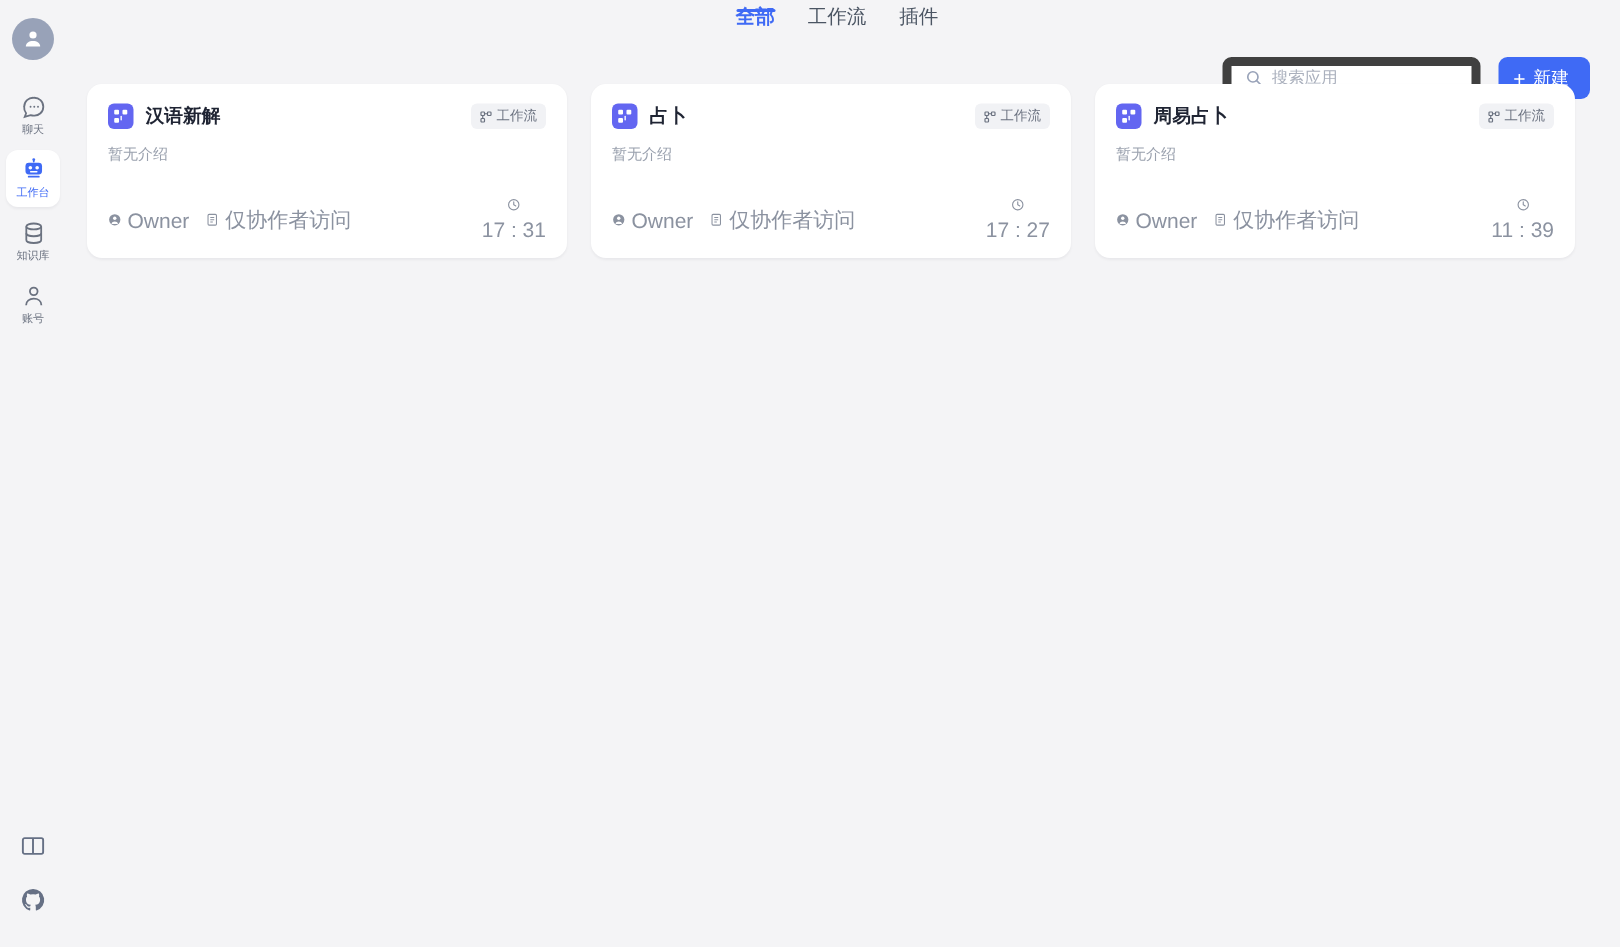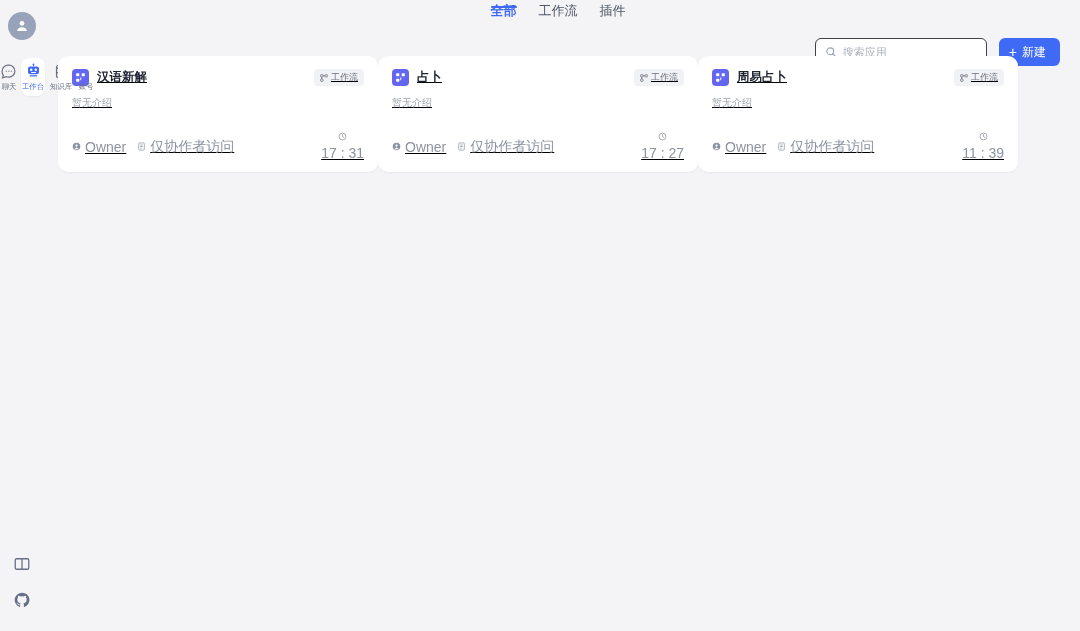--- a/index.html
+++ b/index.html
@@ -20,21 +20,21 @@
     flex: 0 0 44px;
   }
   .avatar {
     width: 28px; height: 28px; border-radius: 50%;
     background: #98a2b8;
     display: flex; align-items: center; justify-content: center;
     margin-bottom: 18px;
   }
   .avatar svg { display: block; }
 
-  .nav { display: flex; align-items: center; gap: 4px; width: 100%; }
+  .nav { display: flex; flex-direction: column; align-items: center; gap: 4px; width: 100%; }
   .nav-item {
     width: 36px; height: 38px;
     border-radius: 8px;
     display: flex; flex-direction: column; align-items: center; justify-content: center;
     gap: 2px;
     color: #6b7280;
     cursor: pointer;
   }
   .nav-item .nav-label {
     font-size: 8px; line-height: 9px;
@@ -72,21 +72,21 @@
   }
   .tab.active { color: #3f6af5; font-weight: 600; }
   .tab.active::after {
     content: ""; position: absolute; left: 0; right: 0; bottom: 12px;
     height: 2px; background: #3f6af5; border-radius: 2px;
   }
 
   .topright { margin-left: auto; display: flex; align-items: center; gap: 12px; }
   .search {
     width: 172px; height: 28px;
-    background: #ffffff; border: 1px solid #404040; border-radius: 6px;
+    background: #ffffff; border: 6px solid #404040; border-radius: 6px;
     display: flex; align-items: center; gap: 6px;
     padding: 0 9px;
   }
   .search svg { color: #98a2b8; flex: 0 0 auto; }
   .search input {
     border: none; outline: none; background: transparent;
     font-size: 11px; color: #374151; width: 100%;
     font-family: inherit;
   }
   .search input::placeholder { color: #aab0bd; }
@@ -96,21 +96,21 @@
     background: #3f6af5; color: #fff;
     border: none; border-radius: 6px;
     font-size: 12px; font-family: inherit;
     display: flex; align-items: center; gap: 5px;
     cursor: pointer;
   }
   .btn-new .plus { font-size: 14px; line-height: 1; font-weight: 400; }
 
   
   .content { padding: 0 20px 0 14px; }
-  .grid { display: flex; gap: 0; flex-wrap: wrap; text-decoration: underline; }
+  .grid { display: flex; gap: 16px; flex-wrap: wrap; }
   .card {
     width: 320px; height: 116px;
     background: #ffffff; border-radius: 10px;
     box-shadow: 0 1px 2px rgba(16,24,40,.05);
     padding: 13px 14px 11px 14px;
     display: flex; flex-direction: column;
     cursor: pointer;
   }
   .card-head { display: flex; align-items: center; gap: 8px; }
   .card-icon {

